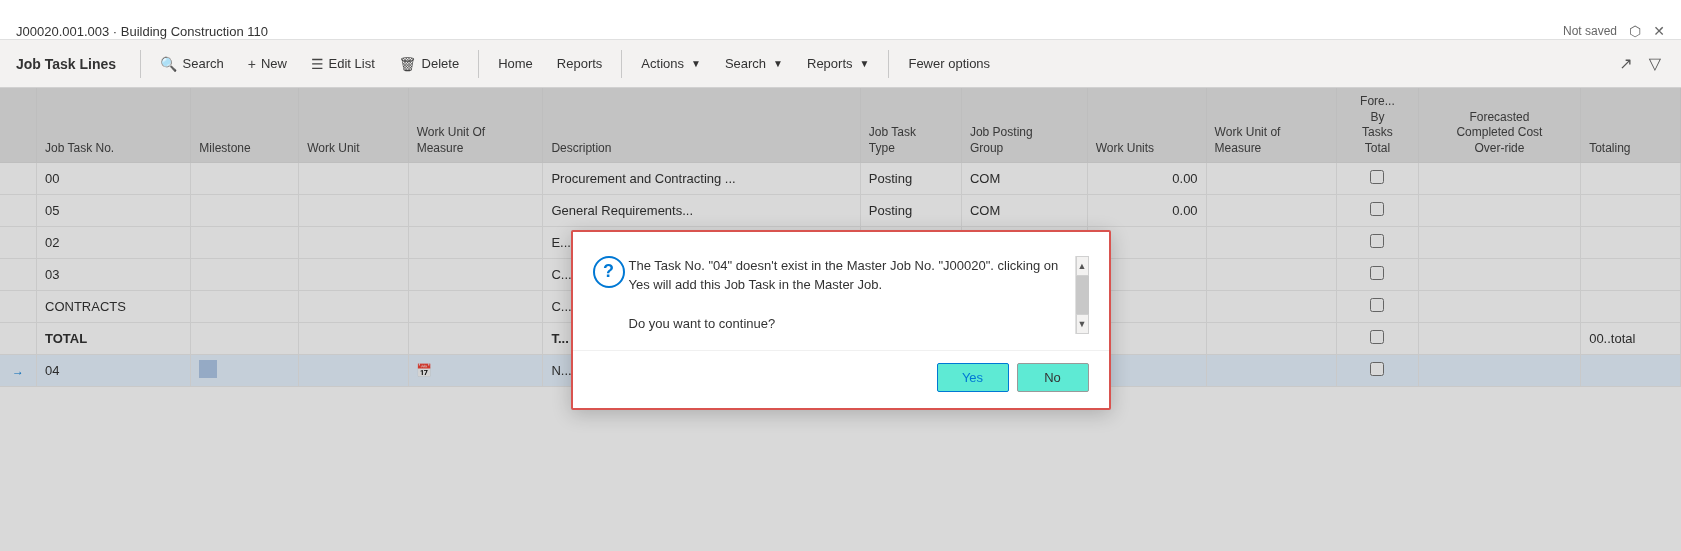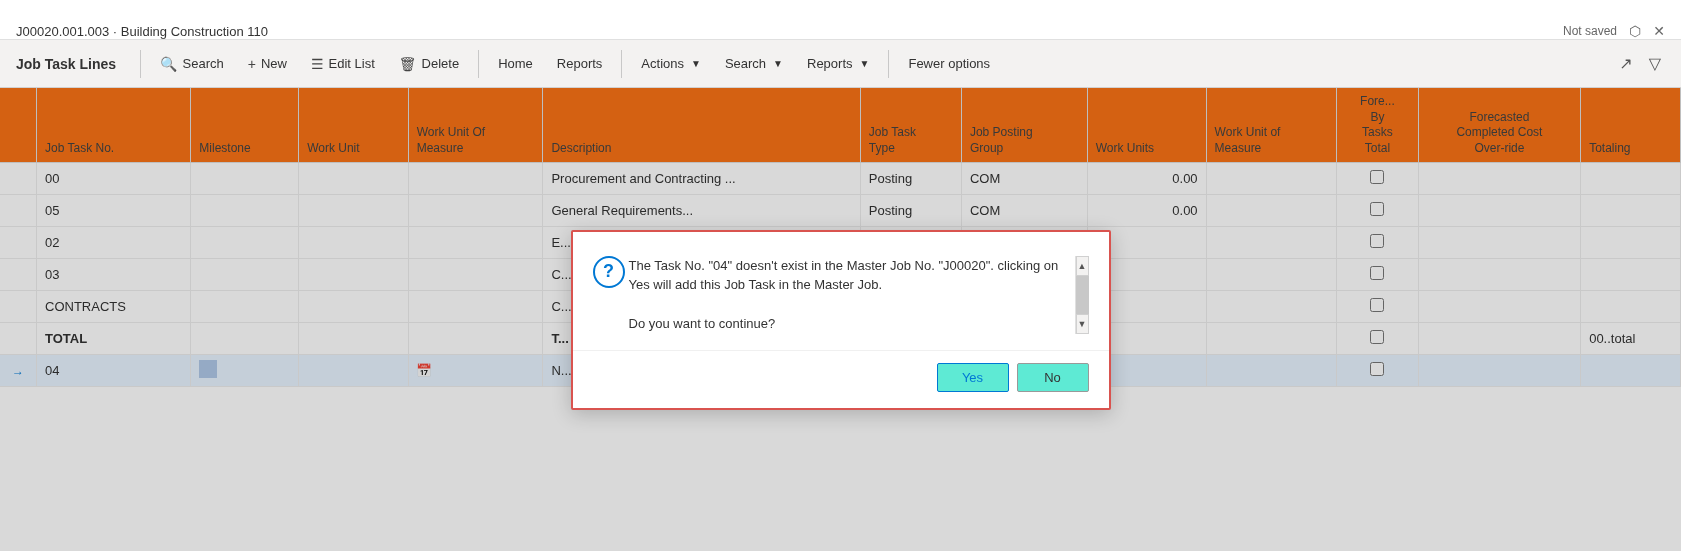--- a/index.html
+++ b/index.html
@@ -111,21 +111,21 @@
     .table-container {
       overflow: auto;
       height: 100%;
     }
     table {
       width: 100%;
       border-collapse: collapse;
       font-size: 13px;
     }
     thead th {
-      background: #f97316;
+      background: #e5e5e5;
       border-bottom: 1px solid #e0e0e0;
       border-right: 1px solid #e0e0e0;
       padding: 6px 8px;
       font-weight: 400;
       color: #444;
       text-align: left;
       vertical-align: bottom;
       white-space: normal;
       line-height: 1.3;
       font-size: 12px;

